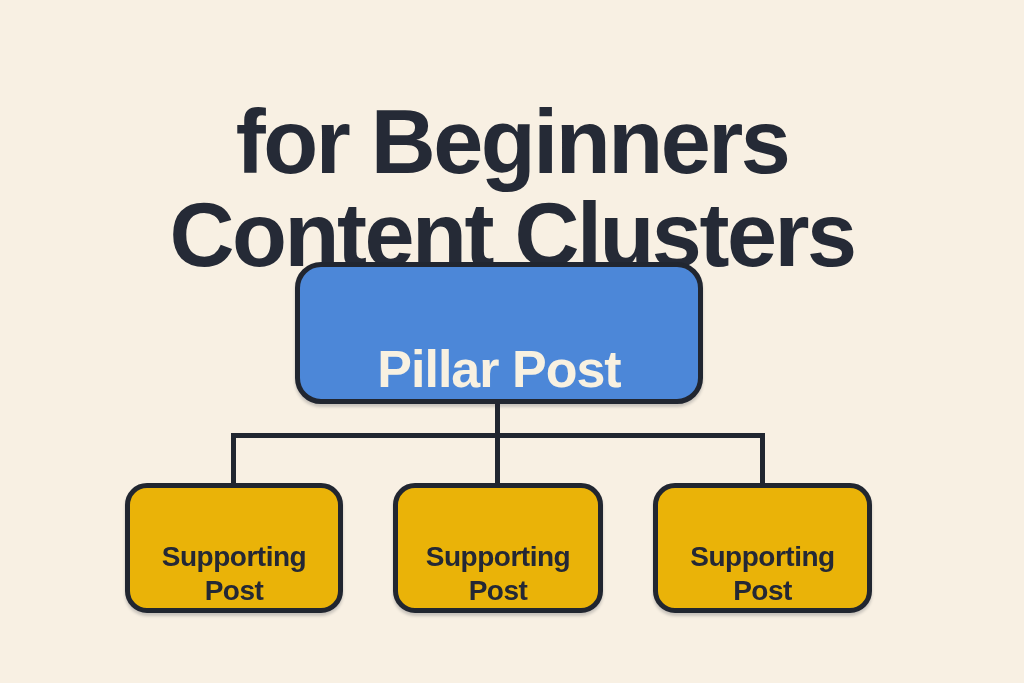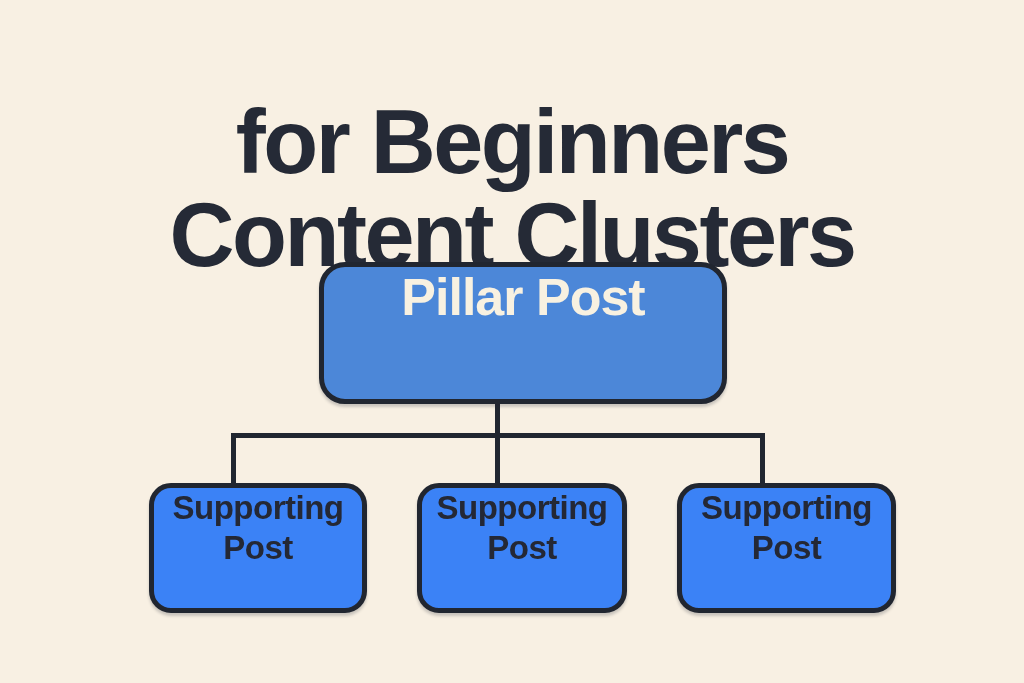--- a/index.html
+++ b/index.html
@@ -29,45 +29,44 @@
     color: #252a36;
   }
   .title span { display: block; }
 
   
   .node {
     position: absolute;
     box-sizing: border-box;
     border: 5px solid #212630;
     display: flex;
-    align-items: flex-start;
+    align-items: flex-end;
     justify-content: center;
     text-align: center;
     font-weight: 700;
     box-shadow: 0 3px 3px rgba(33, 38, 48, 0.22);
-    margin-left: 24px;
   }
   .pillar {
     left: 295px;
     top: 262px;
     width: 408px;
     height: 142px;
     background: #4c87d8;
     border-radius: 26px;
     color: #f8f1e1;
     font-size: 52px;
     letter-spacing: -1px;
   }
   .support {
     top: 483px;
     height: 130px;
-    background: #3b82f6;
+    background: #eab308;
     border-radius: 22px;
     color: #242835;
-    font-size: 33px;
+    font-size: 28px;
     line-height: 1.22;
     letter-spacing: -0.5px;
     padding: 0 8px;
   }
   .s1 { left: 125px; width: 218px; }
   .s2 { left: 393px; width: 210px; }
   .s3 { left: 653px; width: 219px; }
 
   
   .line {

